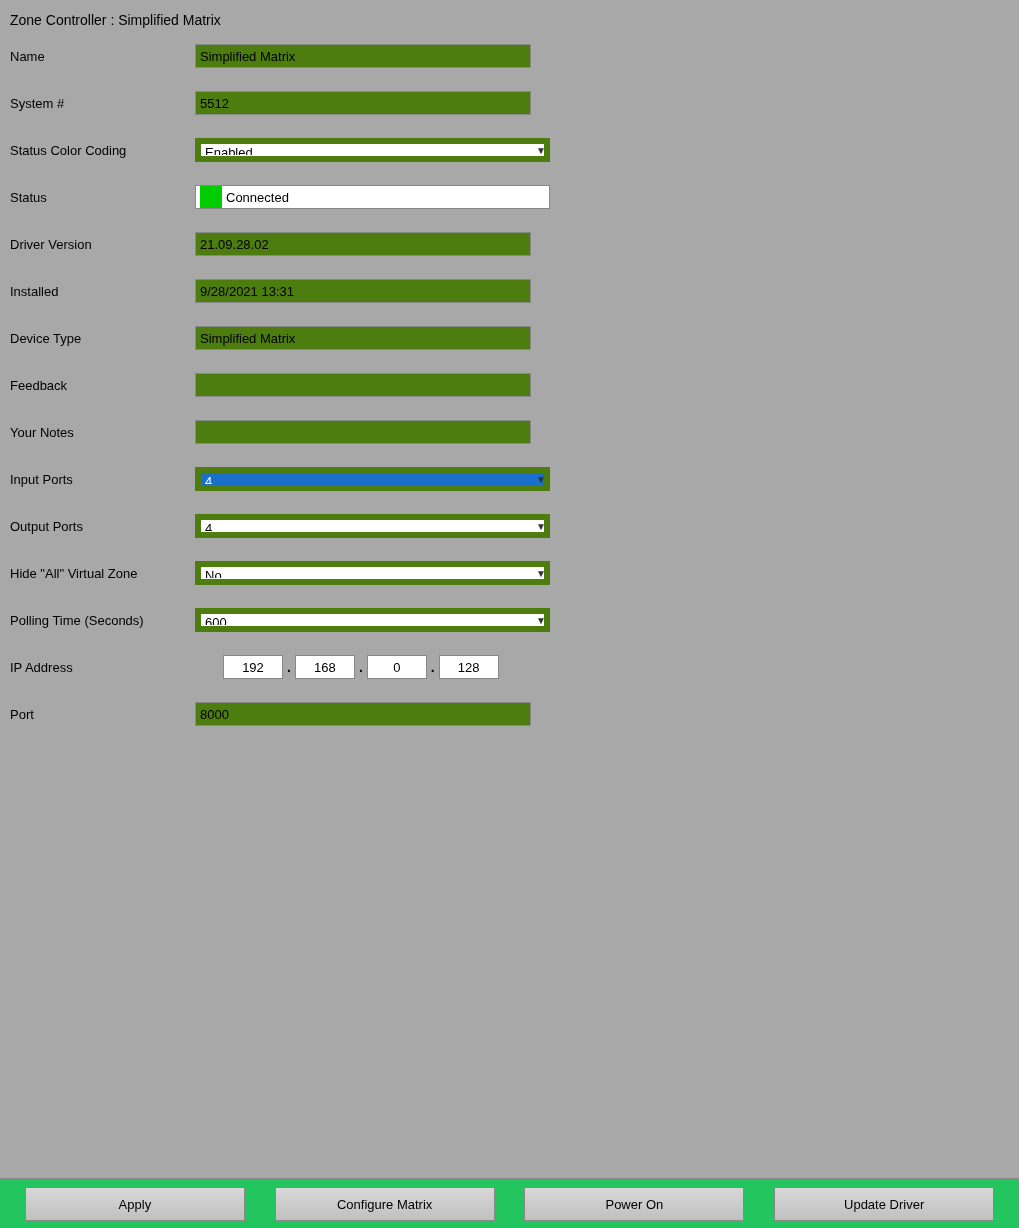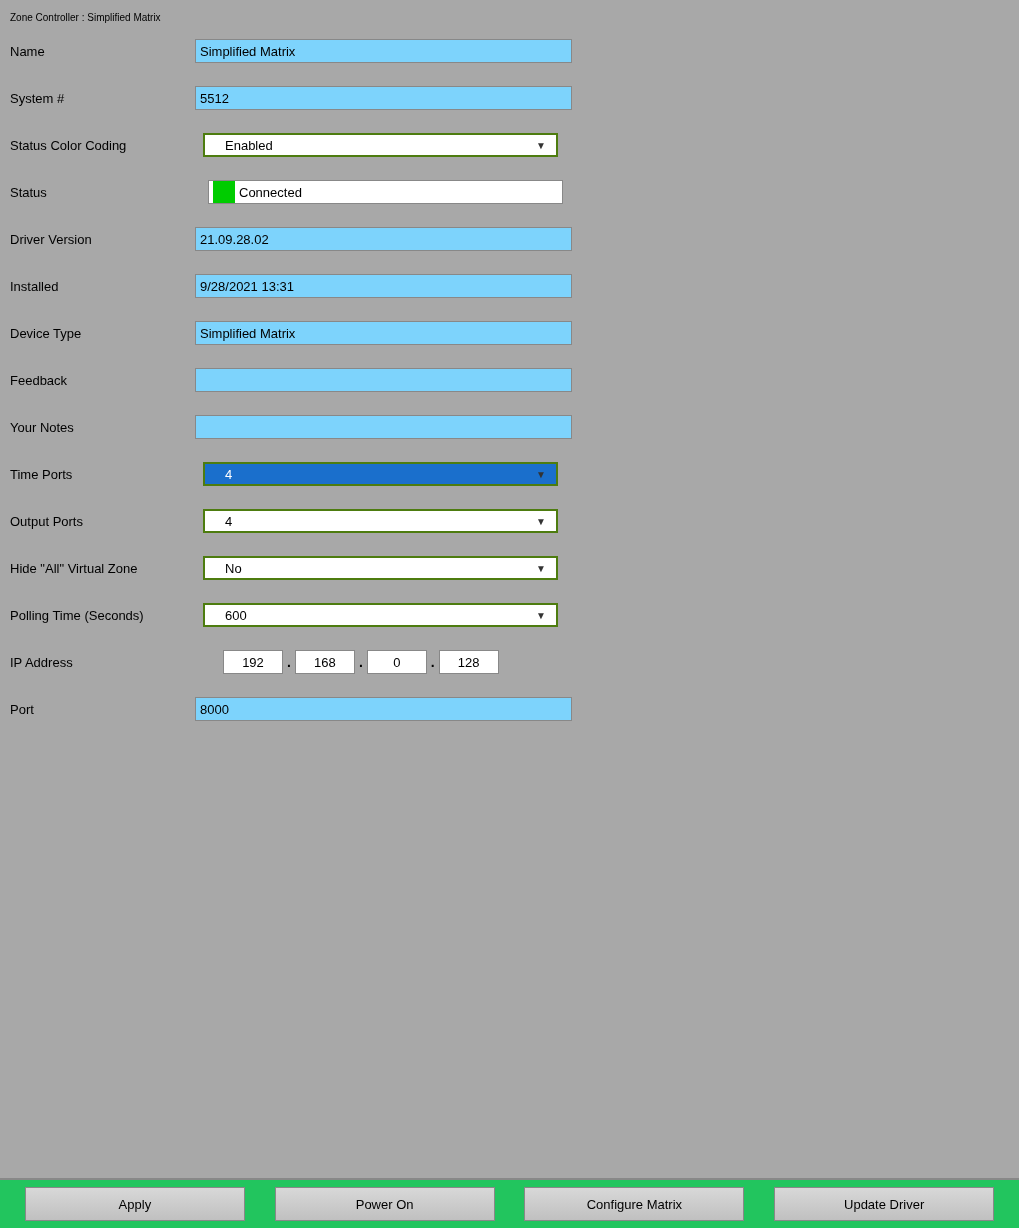--- a/index.html
+++ b/index.html
@@ -21,21 +21,21 @@
     .main-panel {
       background-color: #a8a8a8;
       flex: 1;
       padding: 8px 10px 10px 10px;
       display: flex;
       flex-direction: column;
     }
 
     .page-title {
       color: #000;
-      font-size: 10px;
+      font-size: 14px;
       font-weight: normal;
       margin-bottom: 10px;
       padding: 4px 0;
     }
 
     .form-area {
       display: flex;
       flex-direction: column;
       gap: 17px;
     }
@@ -49,48 +49,47 @@
 
     .form-label {
       width: 185px;
       min-width: 185px;
       color: #000;
       padding-right: 8px;
       font-size: 13px;
     }
 
     .form-input {
-      width: 377px;
+      width: 336px;
       height: 24px;
-      background-color: #7dd3fc;
+      background-color: #4d7c0f;
       border: 1px solid #888;
       padding: 2px 4px;
       font-size: 13px;
       outline: none;
     }
 
     .form-input:read-only {
       background-color: #f0f0f0;
     }
 
     .select-wrapper {
       position: relative;
       width: 355px;
     }
 
     .select-wrapper select {
       width: 100%;
       height: 24px;
       background-color: #fff;
-      border: 2px solid #4d7c0f;
-      padding: 1px 20px 1px 20px;
+      border: 6px solid #4d7c0f;
+      padding: 1px 20px 1px 4px;
       font-size: 13px;
       outline: none;
       appearance: none;
-      margin-left: 8px;
       -webkit-appearance: none;
     }
 
     .select-wrapper::after {
       content: '▼';
       position: absolute;
       right: 4px;
       top: 50%;
       transform: translateY(-50%);
       font-size: 10px;
@@ -103,21 +102,20 @@
       color: #fff;
     }
 
     .status-row {
       display: flex;
       align-items: center;
       width: 355px;
       height: 24px;
       background-color: #fff;
       border: 1px solid #888;
-      margin-left: 13px;
     }
 
     .status-green-box {
       width: 22px;
       height: 22px;
       background-color: #00cc00;
       margin: 0 4px;
       flex-shrink: 0;
     }
 
@@ -234,21 +232,21 @@
       <div class="form-label">Feedback</div>
       <input class="form-input" type="text" style="">
     </div>
 
     <div class="form-row">
       <div class="form-label">Your Notes</div>
       <input class="form-input" type="text" style="">
     </div>
 
     <div class="form-row">
-      <div class="form-label">Time Ports</div>
+      <div class="form-label">Input Ports</div>
       <div class="select-wrapper highlighted">
         <select style="background-color:#1a6fcc;color:#fff;">
           <option selected="">4</option>
           <option>1</option>
           <option>2</option>
           <option>3</option>
           <option>5</option>
           <option>6</option>
           <option>7</option>
           <option>8</option>
@@ -314,16 +312,16 @@
       <input class="form-input" type="text" value="8000" style="">
     </div>
 
   </div>
 
   <div class="content-spacer"></div>
 </div>
 
 <div class="bottom-bar">
   <button class="bottom-btn">Apply</button>
+  <button class="bottom-btn">Configure Matrix</button>
   <button class="bottom-btn">Power On</button>
-  <button class="bottom-btn">Configure Matrix</button>
   <button class="bottom-btn">Update Driver</button>
 </div>
 
 </body></html>

